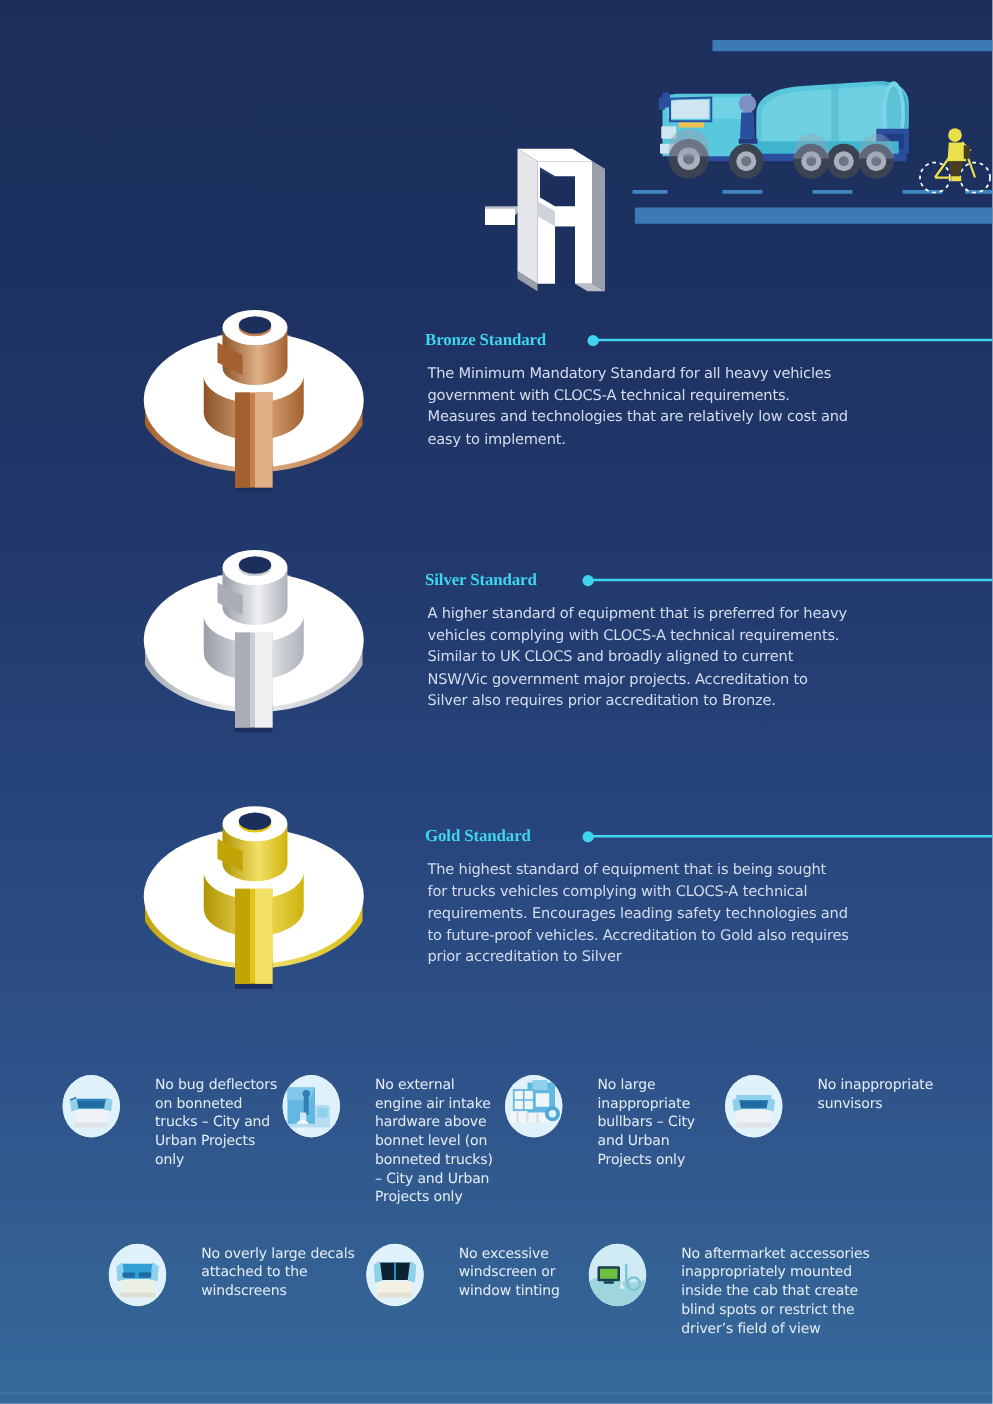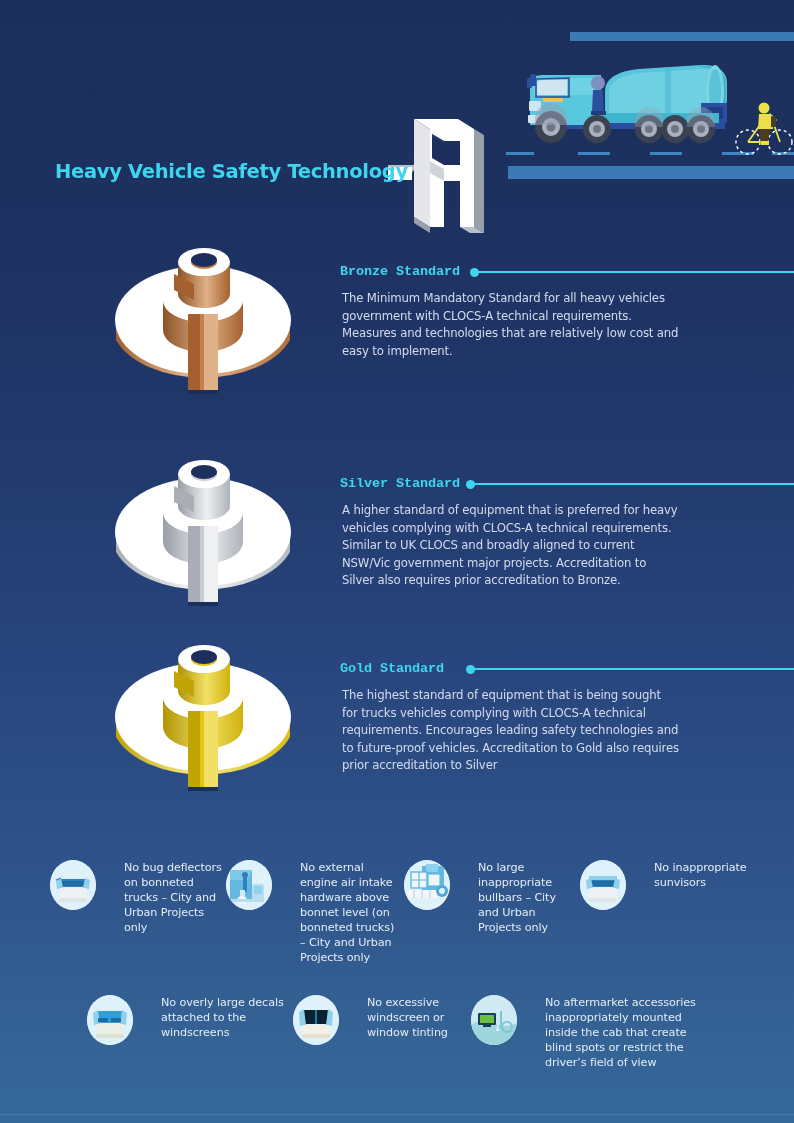--- a/index.html
+++ b/index.html
@@ -94,21 +94,21 @@
     width: 289px; height: 110px;
   }
 
   
   .tier {
     position: absolute;
     left: 0;
     width: 794px;
   }
   #tier-bronze { top: 222px; height: 195px; }
-  #tier-silver { top: 434px; height: 195px; }
+  #tier-silver { top: 414px; height: 195px; }
   #tier-gold   { top: 619px; height: 200px; }
 
   .medal {
     position: absolute;
     left: 108px;
     top: 0;
     width: 190px;
     height: 190px;
   }
 
@@ -120,21 +120,21 @@
   }
 
   .tier-head {
     position: relative;
     height: 30px;
   }
 
   .tier-title {
     position: absolute;
     left: 0; top: 42px;
-    font-family: Liberation Mono, monospace;
+    font-family: Liberation Serif, serif;
     font-weight: 700;
     font-size: 13.5px;
     color: #3fd5ef;
     letter-spacing: -0.1px;
     white-space: nowrap;
   }
 
   .tier-rule {
     position: absolute;
     top: 49px;
@@ -337,21 +337,20 @@
         <path d="M56 34 L72 34 L72 58 L56 58 Z" fill="#1c2f5c"></path>
         <polygon points="56,34 44,27 44,51 56,58" fill="#1c2f5c"></polygon>
 
         <polygon points="44,27 56,34 56,36 44,29" fill="#2a3f70"></polygon>
 
         <polygon points="26,110 42,120 42,126 26,116" fill="#9aa0ab"></polygon>
       </svg>
     </div>
   </div>
 
-  <div id="tagline">Heavy Vehicle Safety Technology</div>
 </div>
 
 <div class="tier" id="tier-bronze">
   <div class="medal">
     <svg viewBox="0 0 190 190" width="190" height="190" xmlns="http://www.w3.org/2000/svg">
       <defs>
         <linearGradient id="bz-rim" x1="0" y1="0" x2="1" y2="0">
           <stop offset="0%" stop-color="#a4612f"></stop>
             <stop offset="45%" stop-color="#e8bb93"></stop>
             <stop offset="100%" stop-color="#b06f3b"></stop>

